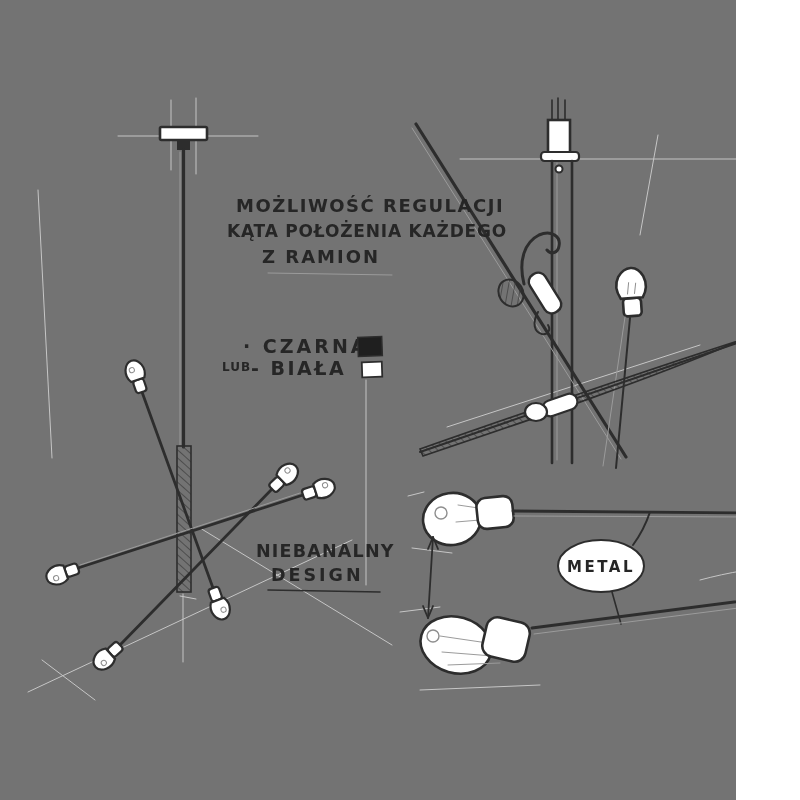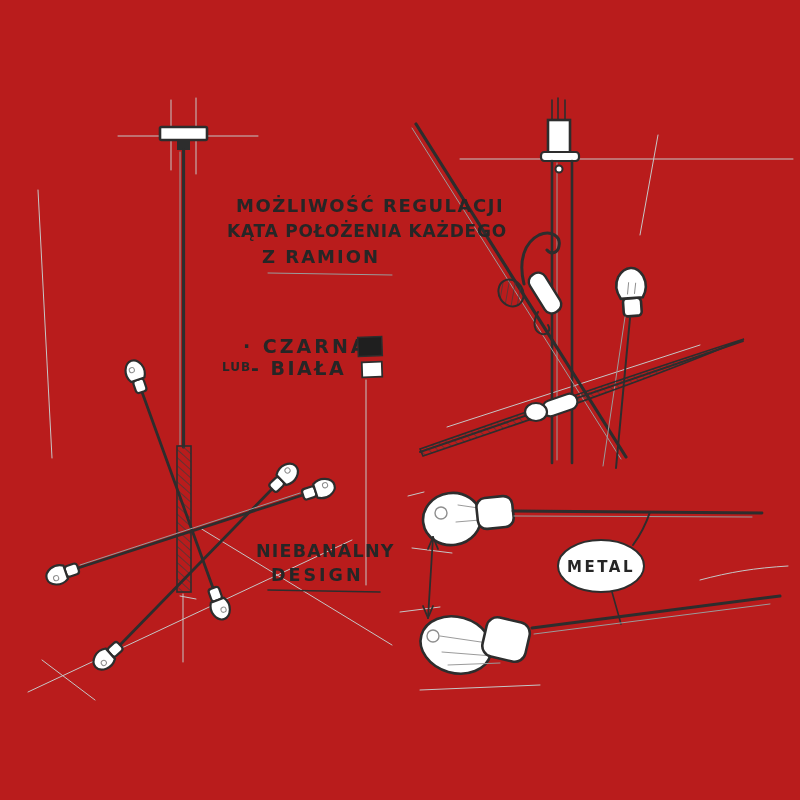--- a/index.html
+++ b/index.html
@@ -1,16 +1,16 @@
 <!DOCTYPE html>
 <html><head>
 <meta charset="utf-8">
 <style>
   html,body{margin:0;padding:0;background:#ffffff;}
-  .canvas{position:relative;width:800px;height:800px;background:#b91c1c;overflow:hidden;
+  .canvas{position:relative;width:736px;height:800px;background:#737373;overflow:hidden;
           font-family:"DejaVu Sans", sans-serif;}
   svg{position:absolute;left:0;top:0;}
   text{fill:#262626;}
   .hand{font-family:"DejaVu Sans", sans-serif;font-weight:bold;}
   .ink{stroke:#2d2d2d;fill:none;stroke-linecap:round;stroke-linejoin:round;}
   .faint{stroke:#c6c6c6;fill:none;stroke-width:1;stroke-linecap:round;}
   .soft{stroke:#9b9b9b;fill:none;stroke-width:1;stroke-linecap:round;}
 </style>
 </head>
 <body>

